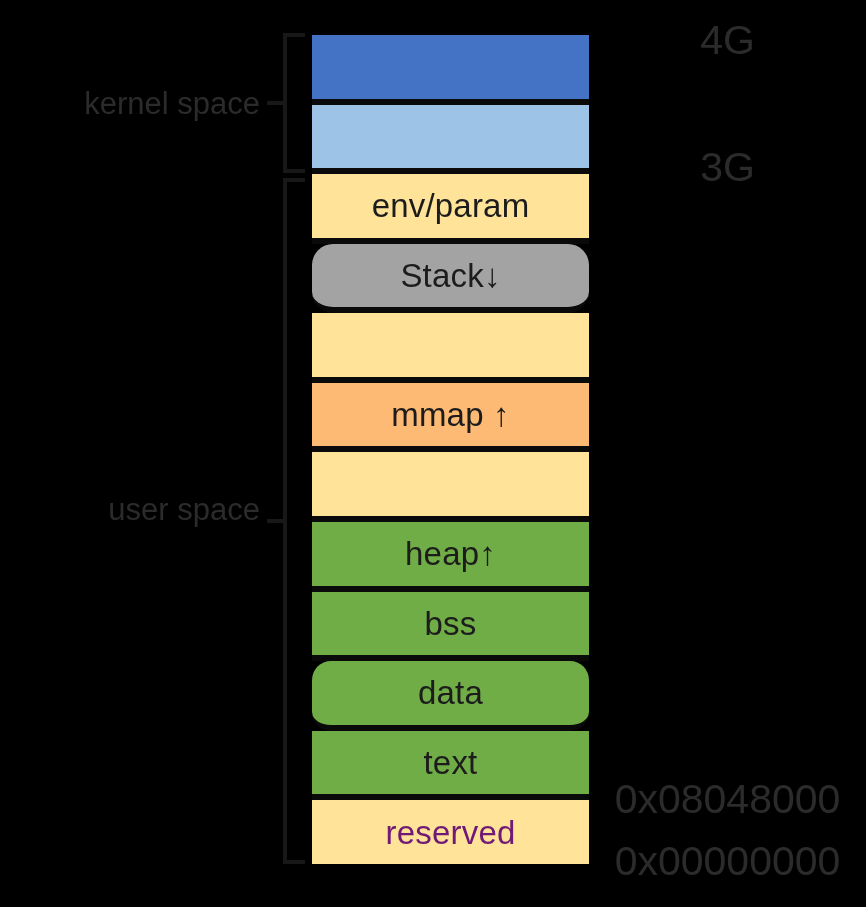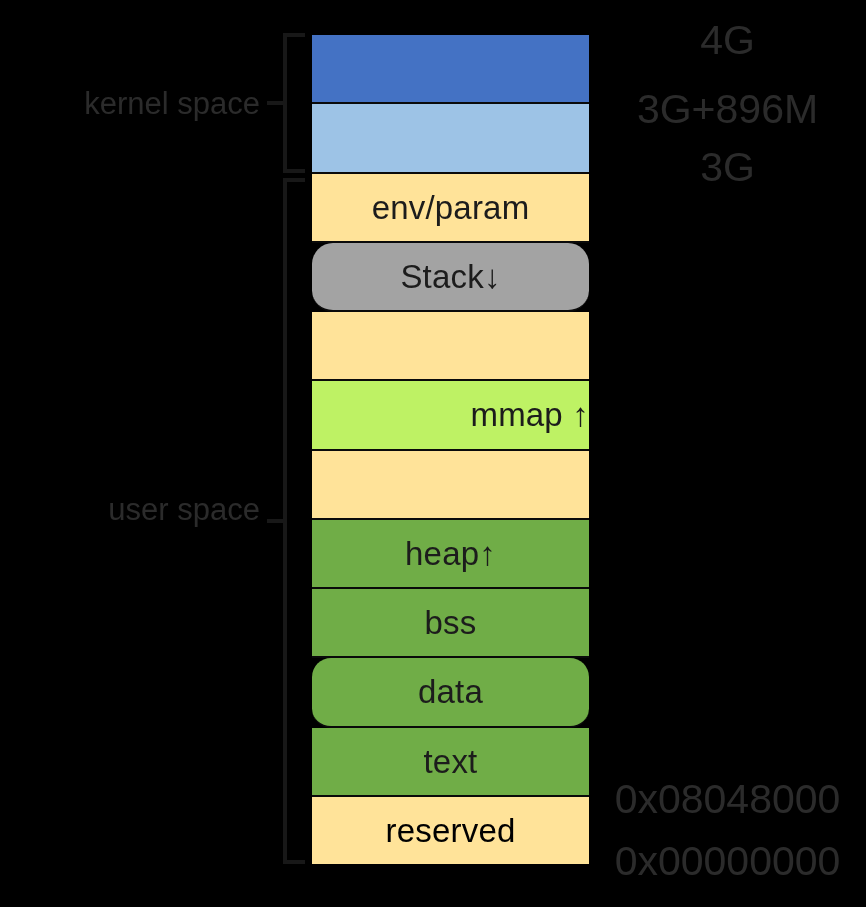--- a/index.html
+++ b/index.html
@@ -38,21 +38,21 @@
     border: 2px solid #000000;
     box-sizing: content-box;
   }
 
   .mem-block {
     flex: 1 1 0;
     position: relative;
     display: flex;
     align-items: center;
     justify-content: center;
-    border-bottom: 2px solid #22c55e;
+    border-bottom: 6px solid #22c55e;
     box-sizing: border-box;
     min-height: 0;
   }
   .mem-block:last-child {
     border-bottom: none;
   }
 
   .mem-label {
     font-size: 33px;
     line-height: 1;
@@ -122,42 +122,41 @@
       </div>
       <div class="mem-block" style="background: rgb(255, 227, 153); border-bottom-color: rgb(10, 10, 10);">
         <span class="mem-label" style="color: rgb(28, 28, 28);">env/param</span>
       </div>
       <div class="mem-block" style="background: #a3a3a3; border-bottom-color: rgb(10, 10, 10); border-radius: 21px;">
         <span class="mem-label" style="color: rgb(28, 28, 28);">Stack↓</span>
       </div>
       <div class="mem-block" style="background: rgb(255, 227, 153); border-bottom-color: rgb(10, 10, 10);">
         <span class="mem-label" style="color: rgb(28, 28, 28);"></span>
       </div>
-      <div class="mem-block" style="background: #bef264; border-bottom-color: rgb(10, 10, 10); justify-content: flex-end;">
+      <div class="mem-block" style="background: #fdba74; border-bottom-color: rgb(10, 10, 10);">
         <span class="mem-label" style="color: rgb(28, 28, 28);">mmap ↑</span>
       </div>
       <div class="mem-block" style="background: rgb(255, 227, 153); border-bottom-color: rgb(10, 10, 10);">
         <span class="mem-label" style="color: rgb(28, 28, 28);"></span>
       </div>
       <div class="mem-block" style="background: rgb(112, 173, 71); border-bottom-color: rgb(10, 10, 10);">
         <span class="mem-label" style="color: rgb(28, 28, 28);">heap↑</span>
       </div>
       <div class="mem-block" style="background: rgb(112, 173, 71); border-bottom-color: rgb(10, 10, 10);">
         <span class="mem-label" style="color: rgb(28, 28, 28);">bss</span>
       </div>
       <div class="mem-block" style="background: rgb(112, 173, 71); border-bottom-color: rgb(10, 10, 10); border-radius: 19px;">
         <span class="mem-label" style="color: rgb(28, 28, 28);">data</span>
       </div>
       <div class="mem-block" style="background: rgb(112, 173, 71); border-bottom-color: rgb(10, 10, 10);">
         <span class="mem-label" style="color: rgb(28, 28, 28);">text</span>
       </div>
       <div class="mem-block" style="background: rgb(255, 227, 153); border-bottom-color: rgb(10, 10, 10);">
-        <span class="mem-label" style="color: #000000;">reserved</span>
+        <span class="mem-label" style="color: #701a75;">reserved</span>
       </div>
     </div>
 
   <div class="addr-label" id="addr-0" style="top: 20px; left: 589px; width: 277px;">4G</div>
-  <div class="addr-label" id="addr-1" style="top: 89px; left: 589px; width: 277px;">3G+896M</div>
   <div class="addr-label" id="addr-2" style="top: 147px; left: 589px; width: 277px;">3G</div>
   <div class="addr-label" id="addr-3" style="top: 779px; left: 589px; width: 277px;">0x08048000</div>
   <div class="addr-label" id="addr-4" style="top: 841px; left: 589px; width: 277px;">0x00000000</div>
 
 </div>
 
 </body></html>

